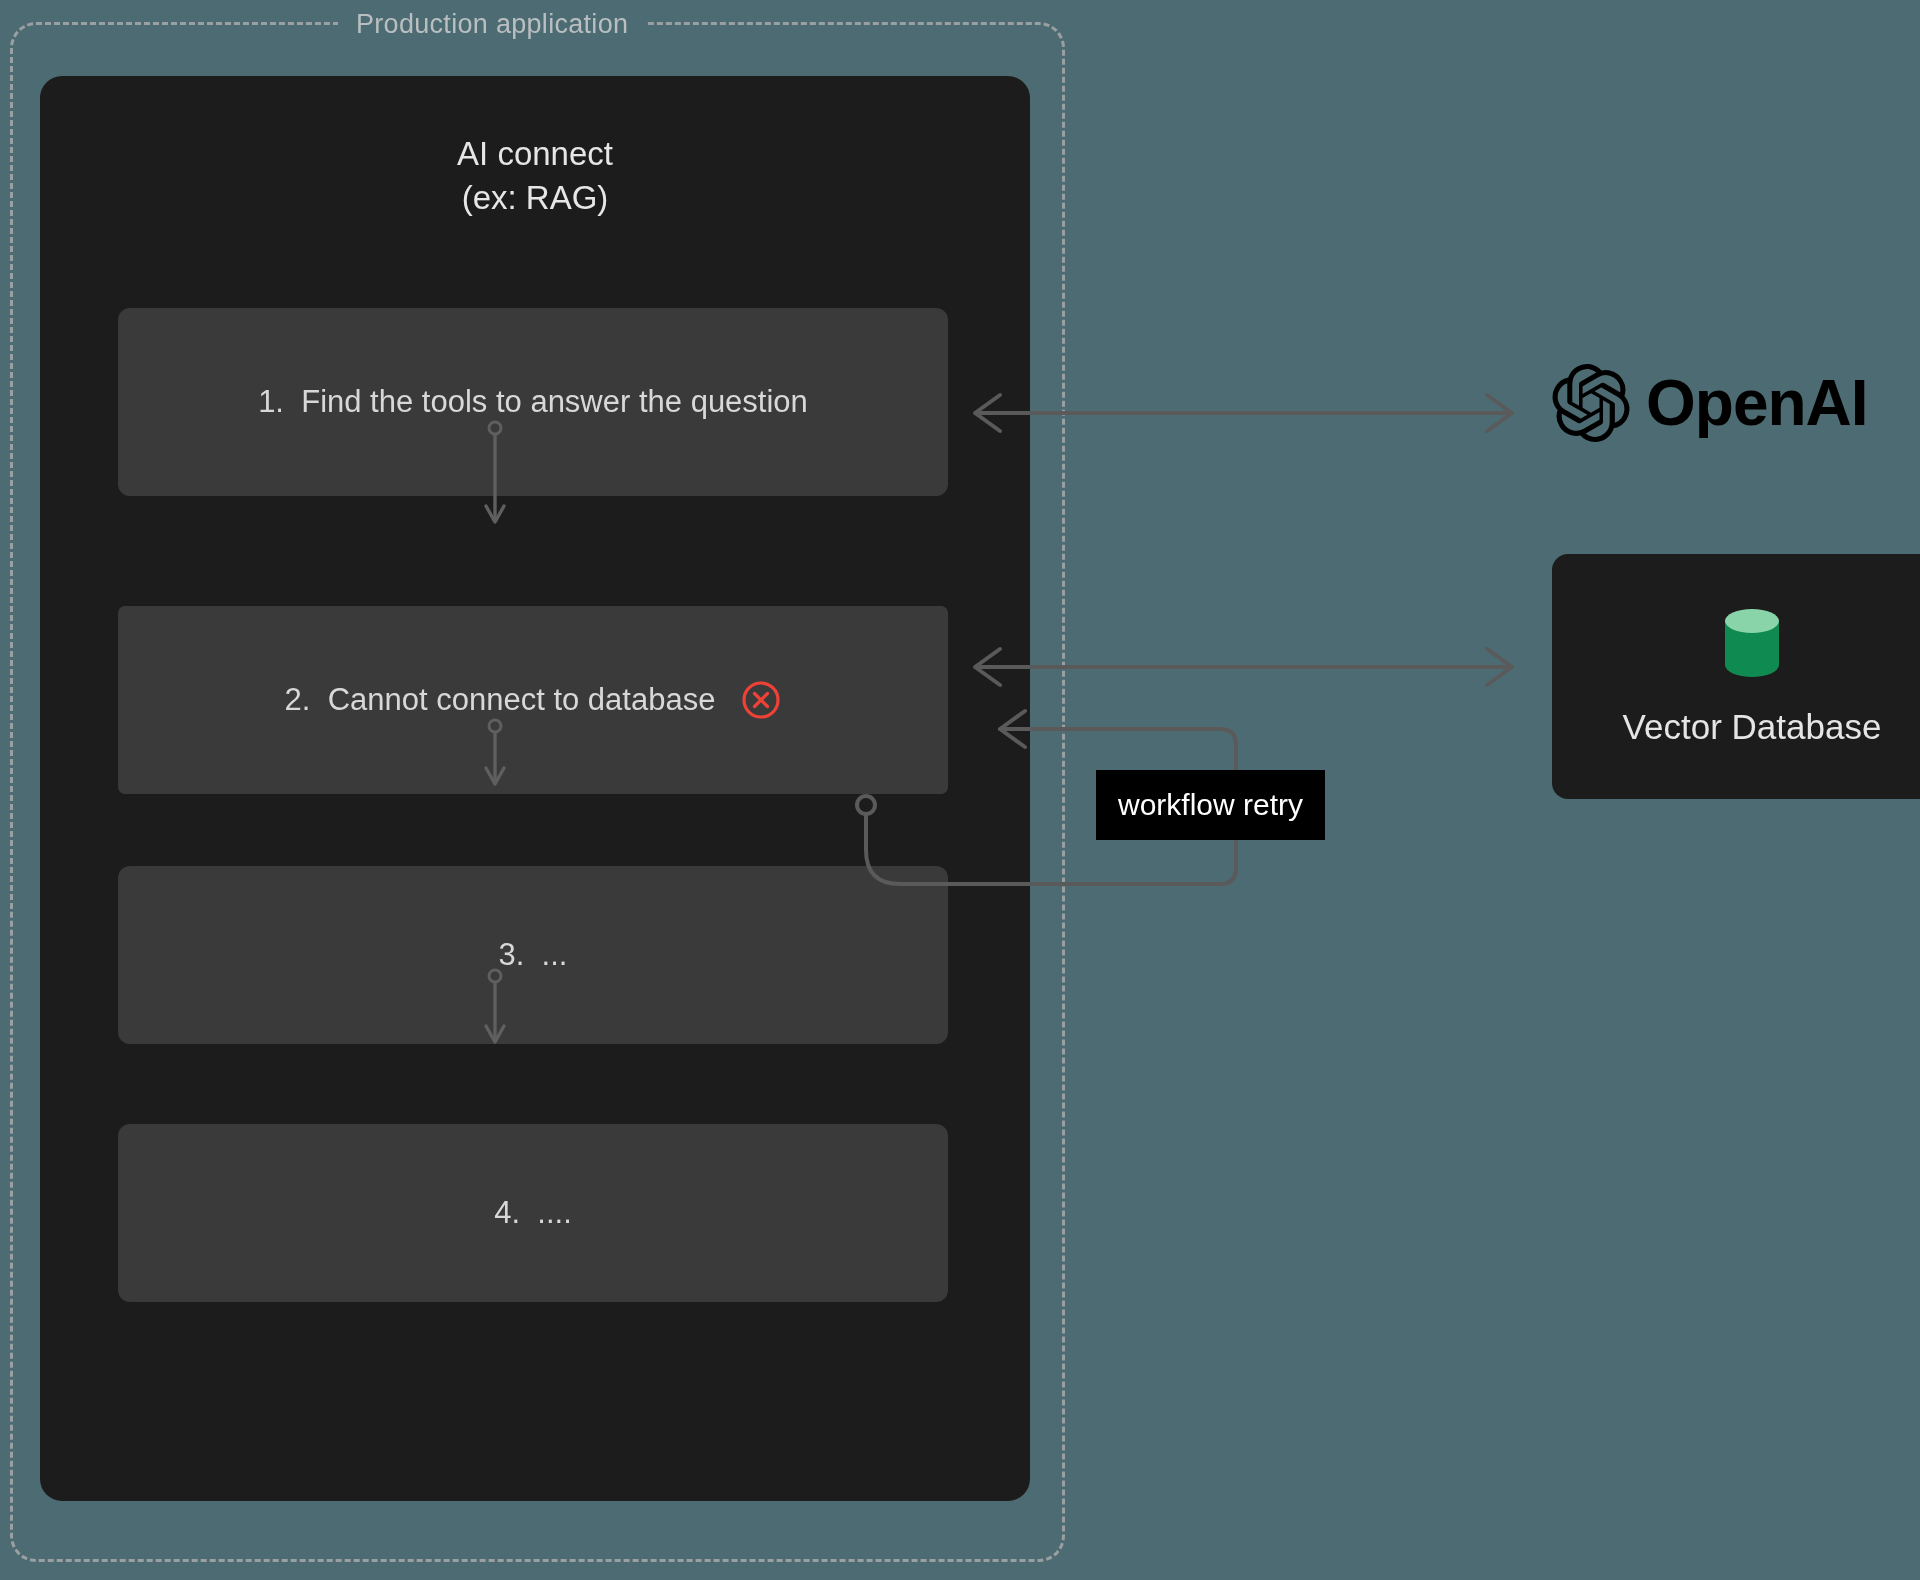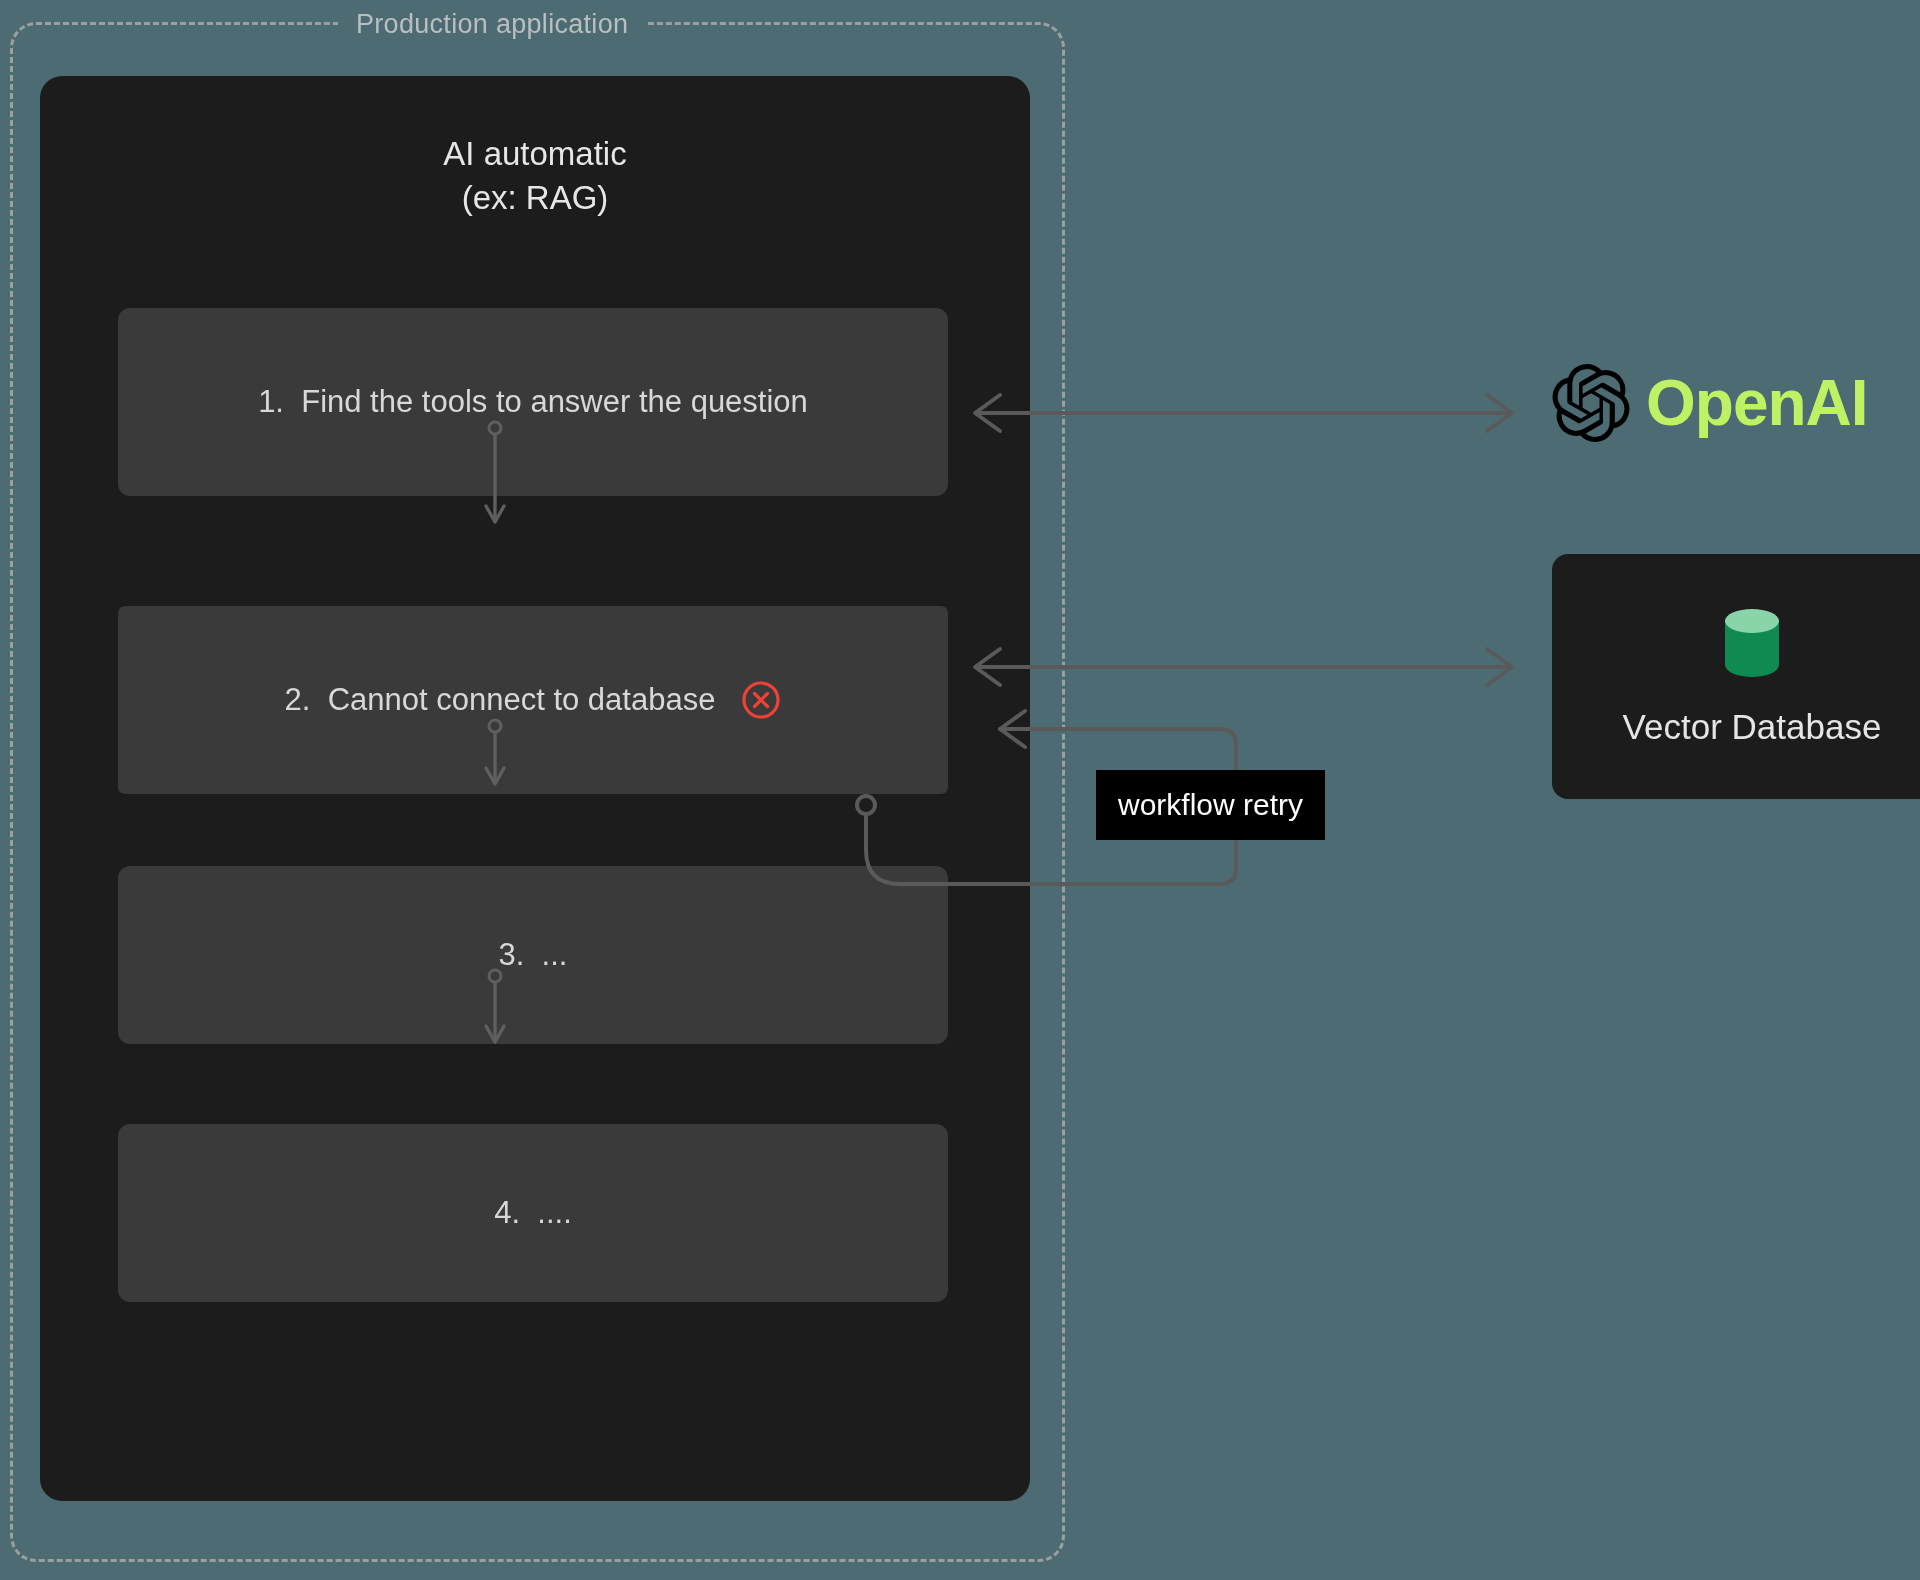--- a/index.html
+++ b/index.html
@@ -95,21 +95,21 @@
   
   .openai-logo {
     position: absolute;
     left: 1552px;
     top: 364px;
     display: flex;
     align-items: center;
     gap: 16px;
   }
   .openai-mark { width: 78px; height: 78px; display: block; }
-  .openai-word { font-size: 64px; font-weight: 700; color: #bef264; letter-spacing: -1px; line-height: 1; }
+  .openai-word { font-size: 64px; font-weight: 700; color: #000000; letter-spacing: -1px; line-height: 1; }
 
   .vdb-card {
     position: absolute;
     left: 1552px;
     top: 554px;
     width: 400px;
     height: 245px;
     background: #1c1c1c;
     border-radius: 16px;
     display: flex;
@@ -140,21 +140,21 @@
 </head>
 <body>
 
 <div id="stage">
 
   <div class="prod-boundary">
     <div class="prod-title">Production application</div>
   </div>
 
   <div class="workflow-card">
-    <div class="workflow-title">AI automatic
+    <div class="workflow-title">AI connect
 (ex: RAG)</div>
 
     <div class="step step1">
       <span class="step-label">1.  Find the tools to answer the question</span>
     </div>
 
     <div class="step step2">
       <span class="step-label">2.  Cannot connect to database</span>
       <svg class="error-icon" viewBox="0 0 40 40">
         <circle cx="20" cy="20" r="17" fill="none" stroke="#ef4237" stroke-width="3.2"></circle>

